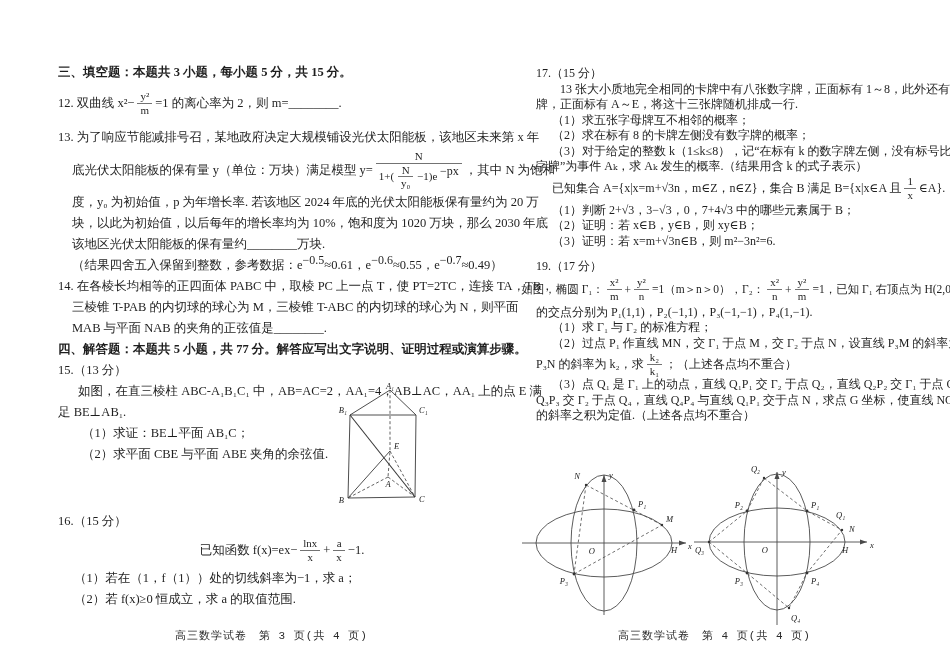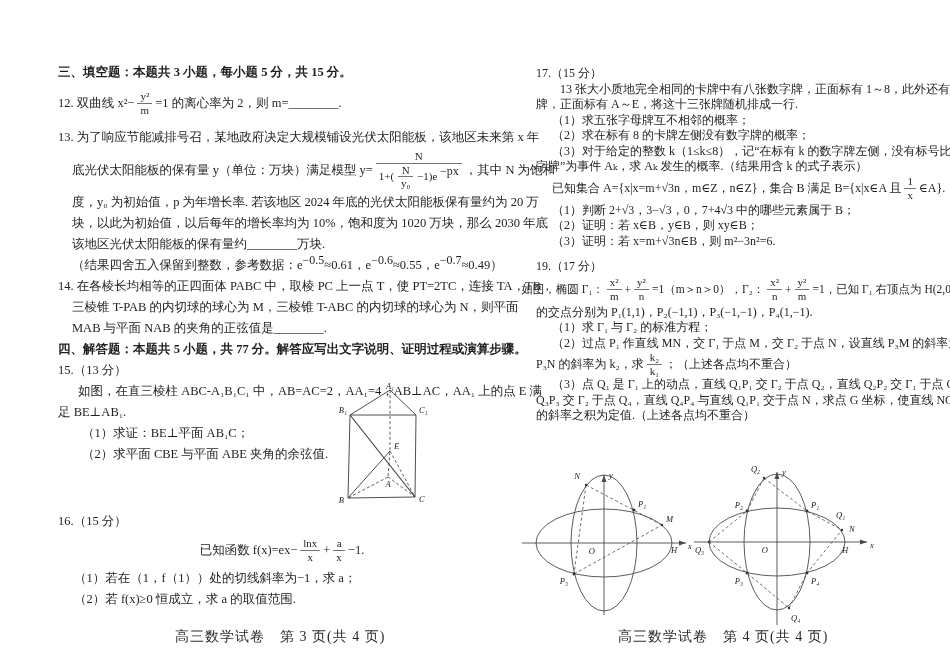--- a/index.html
+++ b/index.html
@@ -25,21 +25,21 @@
   .frac .den{display:block;padding:0 3px;}
   .fracrow{display:inline-flex;align-items:center;}
   sup{font-size:12px;vertical-align:super;line-height:0;}
   .q12line{height:32px;margin-top:4px;}
   .q13f{height:44px;}
   .q16f{height:36px;}
   .q18f{height:28px;}
   .q19l1{height:30px;font-size:11.5px;}
   .q19f2{height:26px;}
   .figure{position:absolute;}
-  .footer{position:absolute;font-size:14px;color:#2a2a2a;letter-spacing:1px;white-space:nowrap;}
+  .footer{position:absolute;font-size:11px;color:#2a2a2a;letter-spacing:1px;white-space:nowrap;font-family:Liberation Mono, monospace;}
   svg text{font-family:"Liberation Serif","DejaVu Serif",serif;font-style:italic;fill:#222;}
   .mt18h{margin-top:20px;}
   .mt19h{margin-top:10px;}
   .mt16h{margin-top:46px;}
   .mtq13{margin-top:8px;}
 </style>
 </head>
 <body>
 
 <div class="col col-left">

